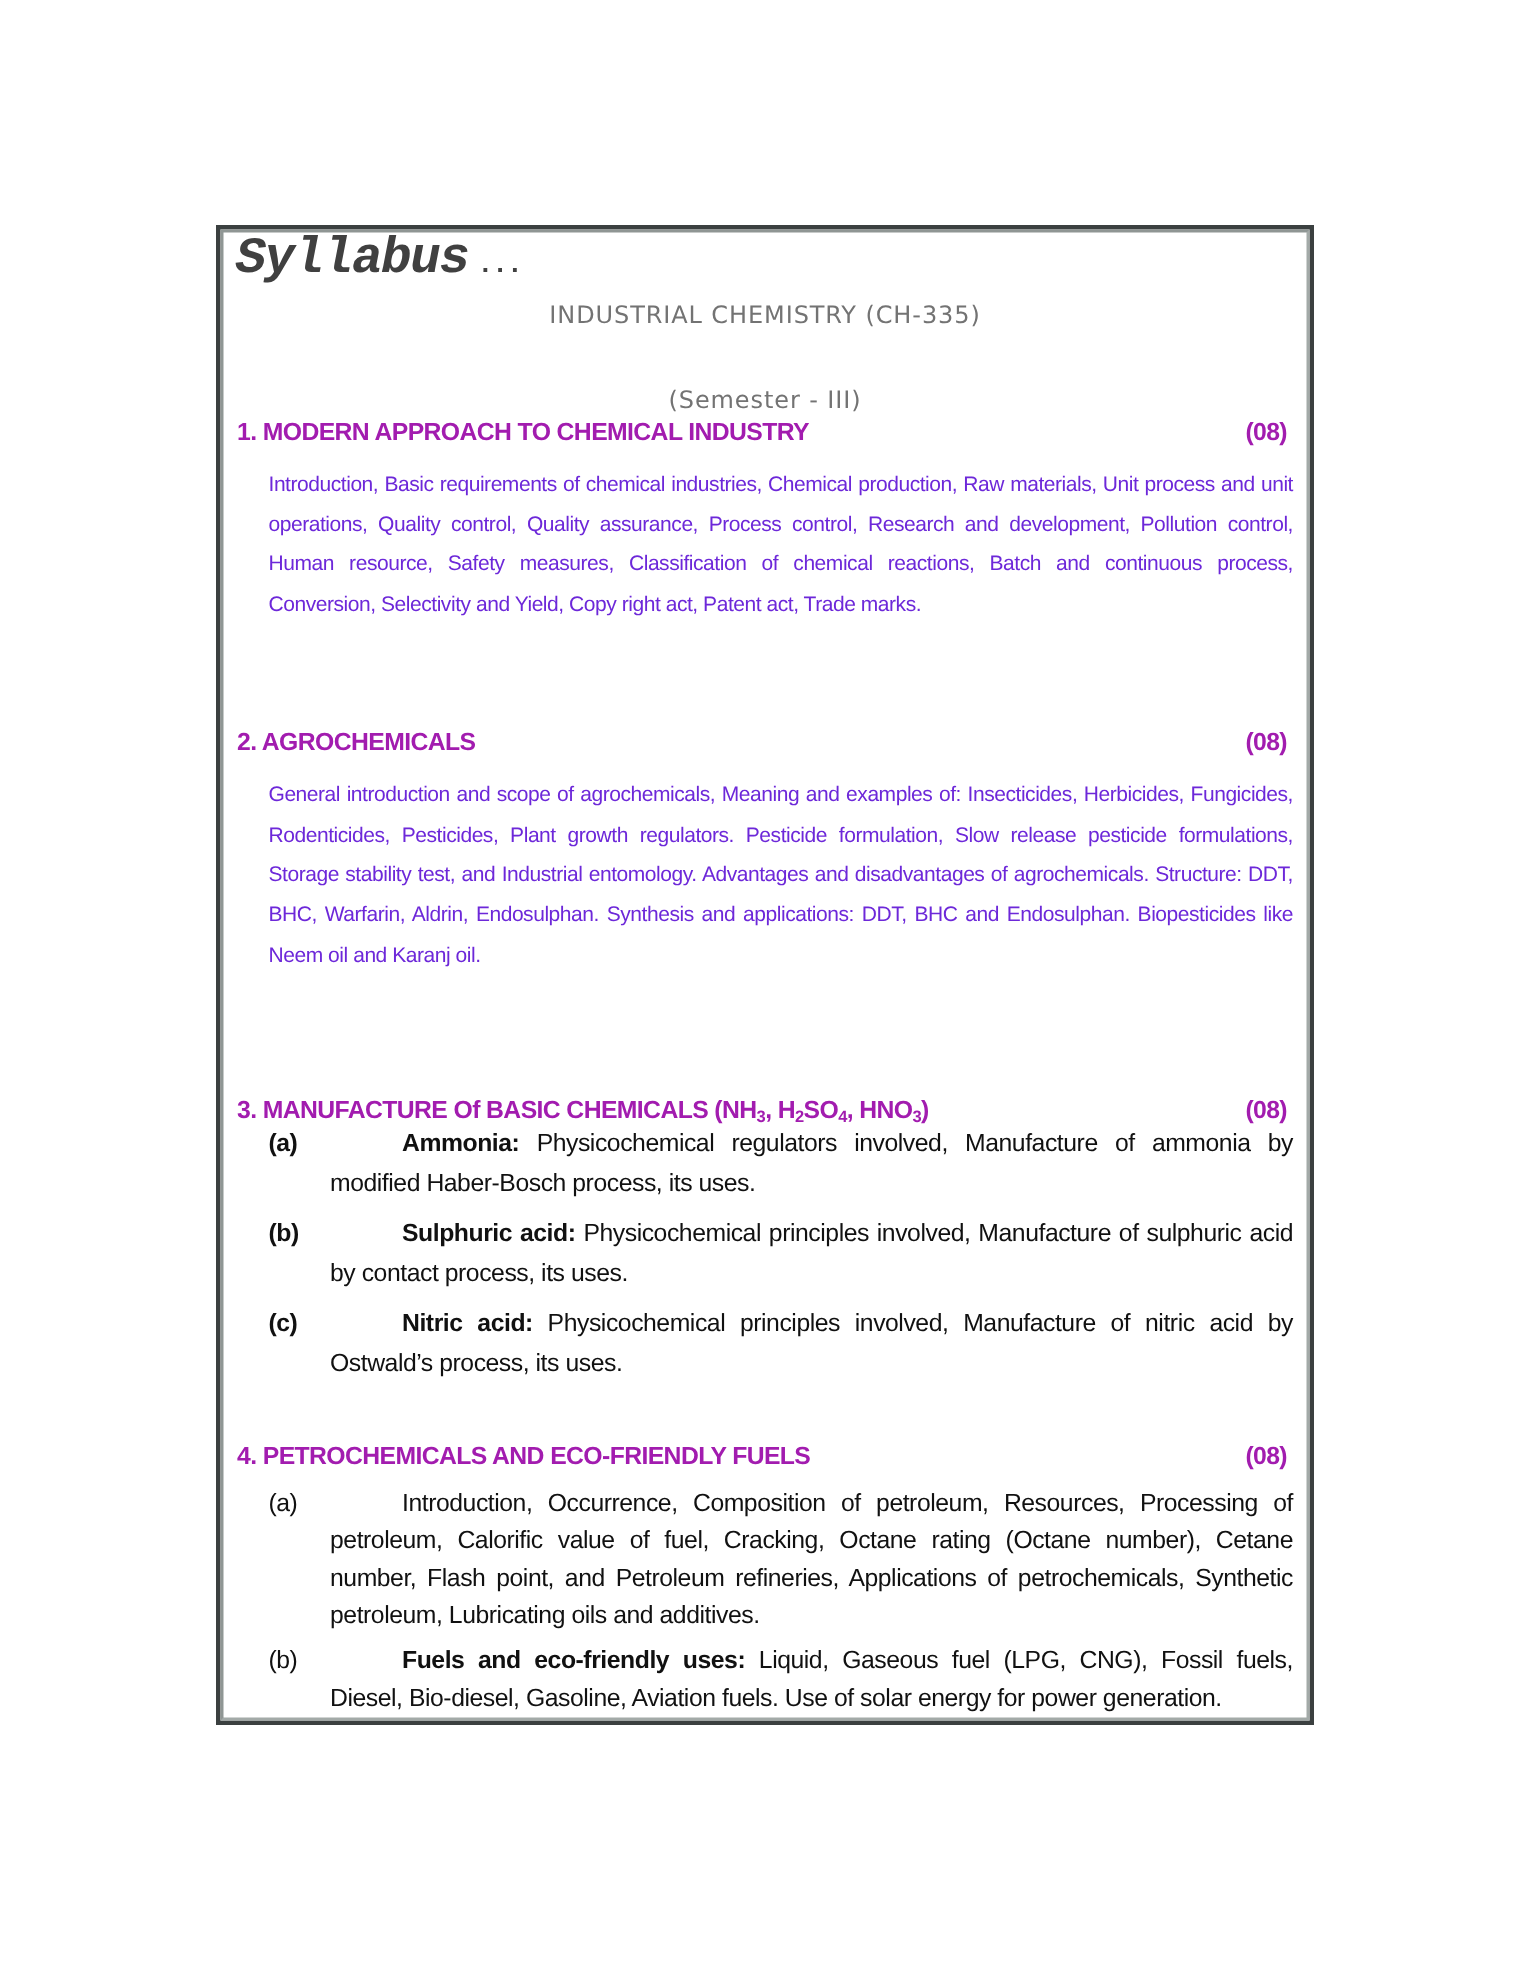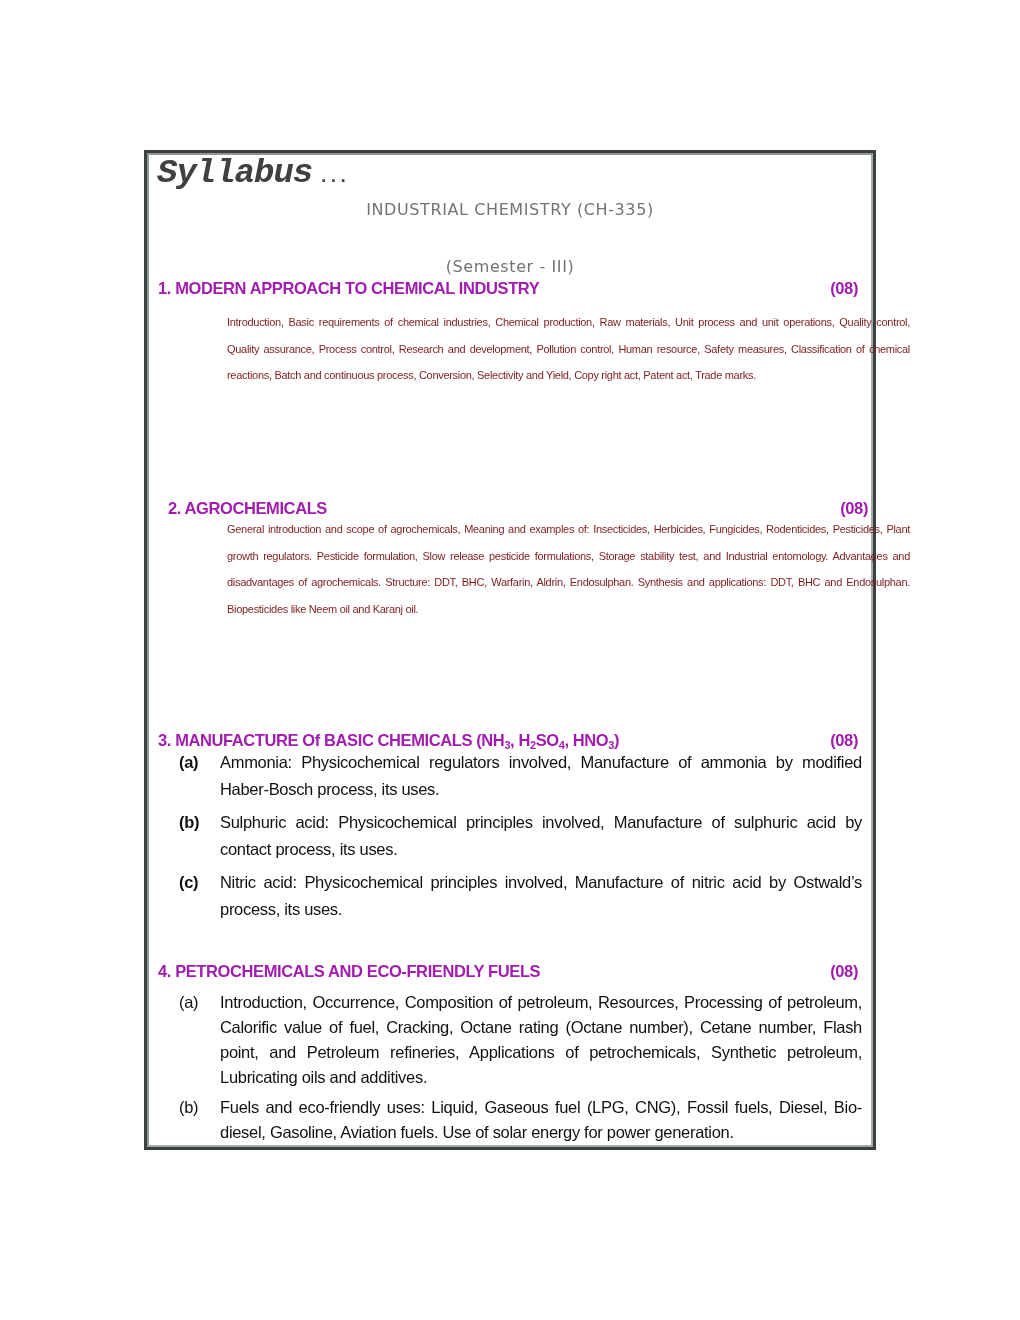--- a/index.html
+++ b/index.html
@@ -37,32 +37,32 @@
 
   .sec-head {
     position: absolute; left: 158px; width: 700px;
     font-family: "Liberation Sans", sans-serif; font-weight: bold;
     font-size: 16.5px; letter-spacing: -0.4px; color: #a21caf;
     display: flex; justify-content: space-between;
   }
   .sec-head .hours { margin-right: 0; }
   .sec-body {
     position: absolute; left: 179px; width: 683px;
-    font-family: "Liberation Sans", sans-serif; font-size: 11px;
-    line-height: 26.7px; text-align: justify; letter-spacing: -0.3px; color: #7f1d1d; margin-left: 48px;
+    font-family: "Liberation Sans", sans-serif; font-size: 14px;
+    line-height: 26.7px; text-align: justify; letter-spacing: -0.3px; color: #6d28d9;
   }
   .item {
     position: absolute; left: 179px; width: 683px;
     font-family: "Liberation Sans", sans-serif; font-size: 16.5px;
     line-height: 27px; letter-spacing: -0.3px; color: #111;
   }
   .item .lbl { position: absolute; left: 0; top: 0; font-weight: bold; }
   .item .lbl.normal { font-weight: normal; }
   .item .txt { margin-left: 41px; text-align: justify; display: block; }
-  .item .txt b { font-weight: normal; }
+  .item .txt b { font-weight: bold; margin-left: 48px; }
   .item.tight { line-height: 25px; }
   sub { font-size: 11px; vertical-align: -3px; line-height: 0; }
 </style>
 </head>
 <body>
 
 <div class="frame">
   <div class="frame-inner"></div>
 </div>
 
@@ -70,21 +70,21 @@
 
 <div class="course-title ct1">INDUSTRIAL CHEMISTRY (CH-335)</div>
 <div class="course-title ct2">(Semester - III)</div>
 
 <div class="sec-head" style="top:279px;">
   <span><span>1.</span> <span>MODERN APPROACH TO CHEMICAL INDUSTRY</span></span>
   <span class="hours">(08)</span>
 </div>
 <div class="sec-body" style="top:309px;">Introduction, Basic requirements of chemical industries, Chemical production, Raw materials, Unit process and unit operations, Quality control, Quality assurance, Process control, Research and development, Pollution control, Human resource, Safety measures, Classification of chemical reactions, Batch and continuous process, Conversion, Selectivity and Yield, Copy right act, Patent act, Trade marks.</div>
 
-<div class="sec-head" style="top:499px;margin-left:10px;">
+<div class="sec-head" style="top:486px;">
   <span><span>2.</span> <span>AGROCHEMICALS</span></span>
   <span class="hours">(08)</span>
 </div>
 <div class="sec-body" style="top:516px;">General introduction and scope of agrochemicals, Meaning and examples of: Insecticides, Herbicides, Fungicides, Rodenticides, Pesticides, Plant growth regulators. Pesticide formulation, Slow release pesticide formulations, Storage stability test, and Industrial entomology. Advantages and disadvantages of agrochemicals. Structure: DDT, BHC, Warfarin, Aldrin, Endosulphan. Synthesis and applications: DDT, BHC and Endosulphan. Biopesticides like Neem oil and Karanj oil.</div>
 
 <div class="sec-head" style="top:731px;">
   <span><span>3.</span> <span>MANUFACTURE Of BASIC CHEMICALS (NH</span><sub>3</sub><span>, H</span><sub>2</sub><span>SO</span><sub>4</sub><span>, HNO</span><sub>3</sub><span>)</span></span>
   <span class="hours">(08)</span>
 </div>
 <div class="item" style="top:749px;">

